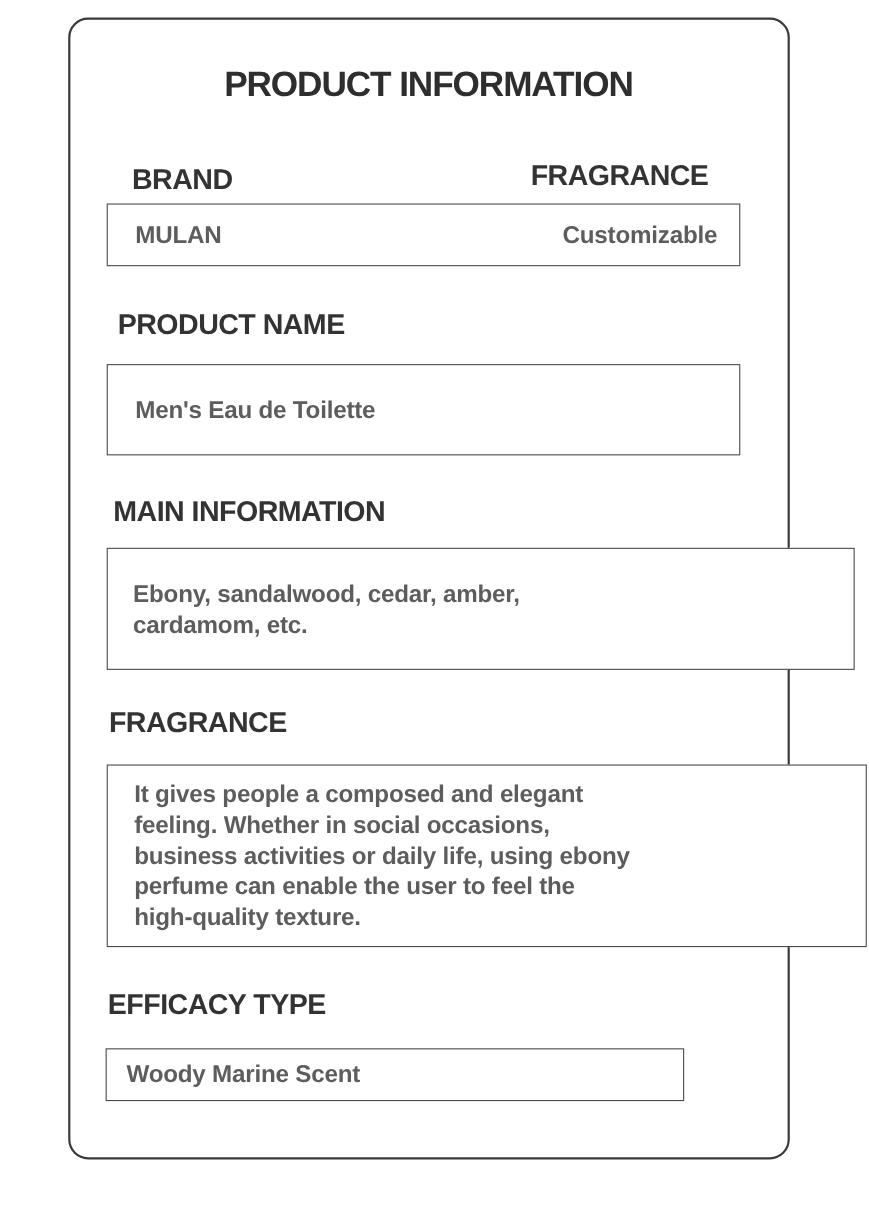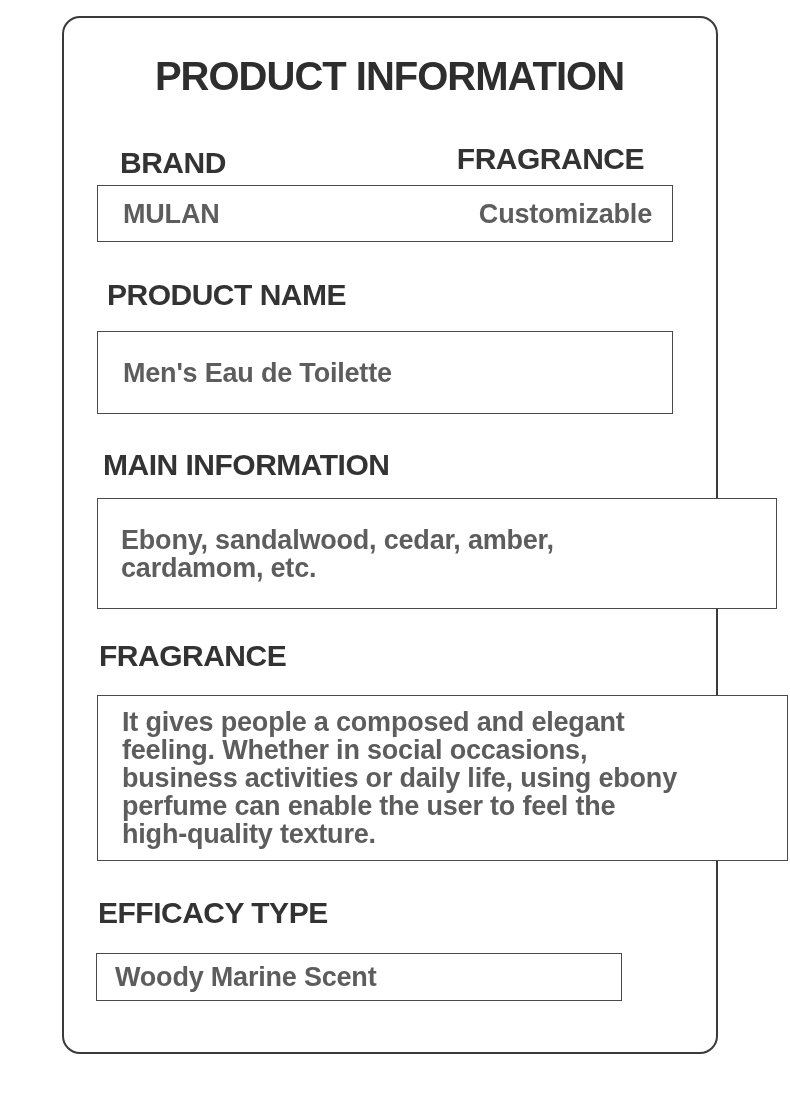--- a/index.html
+++ b/index.html
@@ -25,29 +25,29 @@
     border: 2.5px solid #3a3a3a;
     border-radius: 18px;
     background: #ffffff;
   }
   .title {
     position: absolute;
     left: 0;
     top: 36px;
     width: 651px;
     text-align: center;
-    font-size: 40px;
+    font-size: 32px;
     font-weight: 800;
     letter-spacing: -1px;
     color: #2e2e2e;
     line-height: 44px;
   }
   .section-label {
     position: absolute;
-    font-size: 30px;
+    font-size: 26px;
     font-weight: 800;
     letter-spacing: -0.5px;
     color: #333333;
     line-height: 30px;
     white-space: nowrap;
   }
   .label-brand    { left: 56px;  top: 130px; }
   .label-specific { right: 72px; top: 126px; }
   .label-product-name    { left: 43px; top: 262px; }
   .label-main-ingredients{ left: 39px; top: 432px; }
@@ -64,21 +64,21 @@
   .box-brand-specific {
     left: 33px; top: 167px; width: 576px; height: 57px;
     justify-content: space-between;
     padding: 0 20px 0 25px;
   }
   .box-product-name   { left: 33px; top: 313px; width: 576px; height: 83px;  padding: 0 0 0 25px; }
   .box-ingredients    { left: 33px; top: 480px; width: 680px; height: 111px; padding: 0 16px 0 23px; }
   .box-efficacy       { left: 33px; top: 677px; width: 691px; height: 166px; padding: 0 10px 0 24px; }
   .box-fragrance-type { left: 32px; top: 935px; width: 526px; height: 48px;  padding: 0 16px 0 18px; }
   .field-value {
-    font-size: 27px;
+    font-size: 22px;
     font-weight: 700;
     color: #5d5d5d;
     letter-spacing: -0.2px;
     line-height: 28px;
   }
   .multiline {
     white-space: pre-line;
   }
 </style>
 </head>

